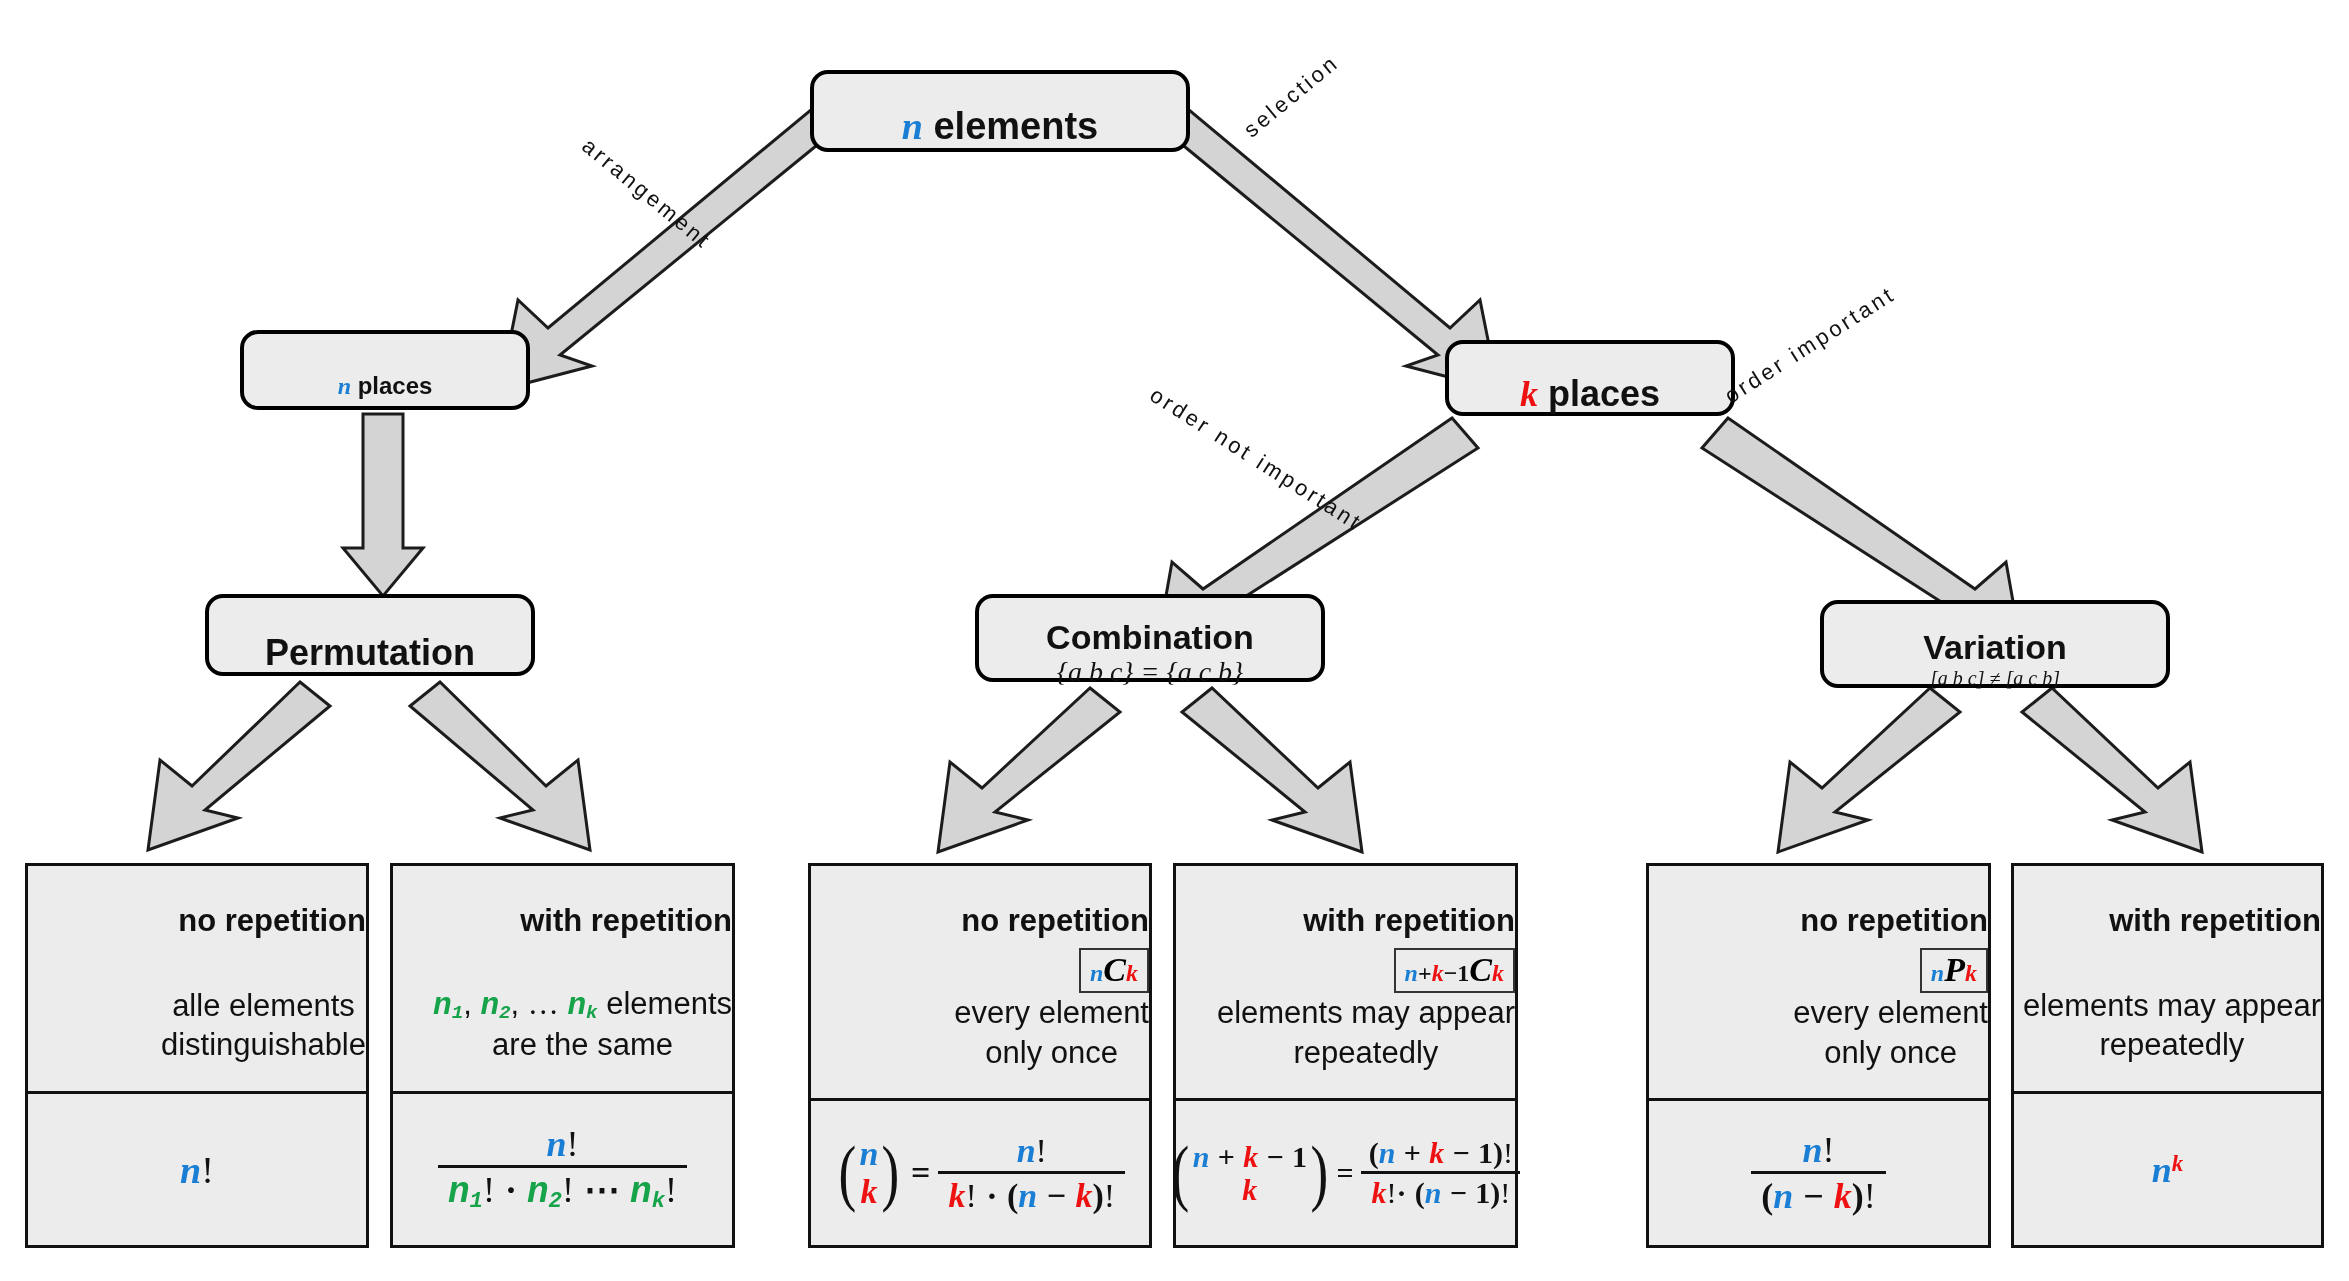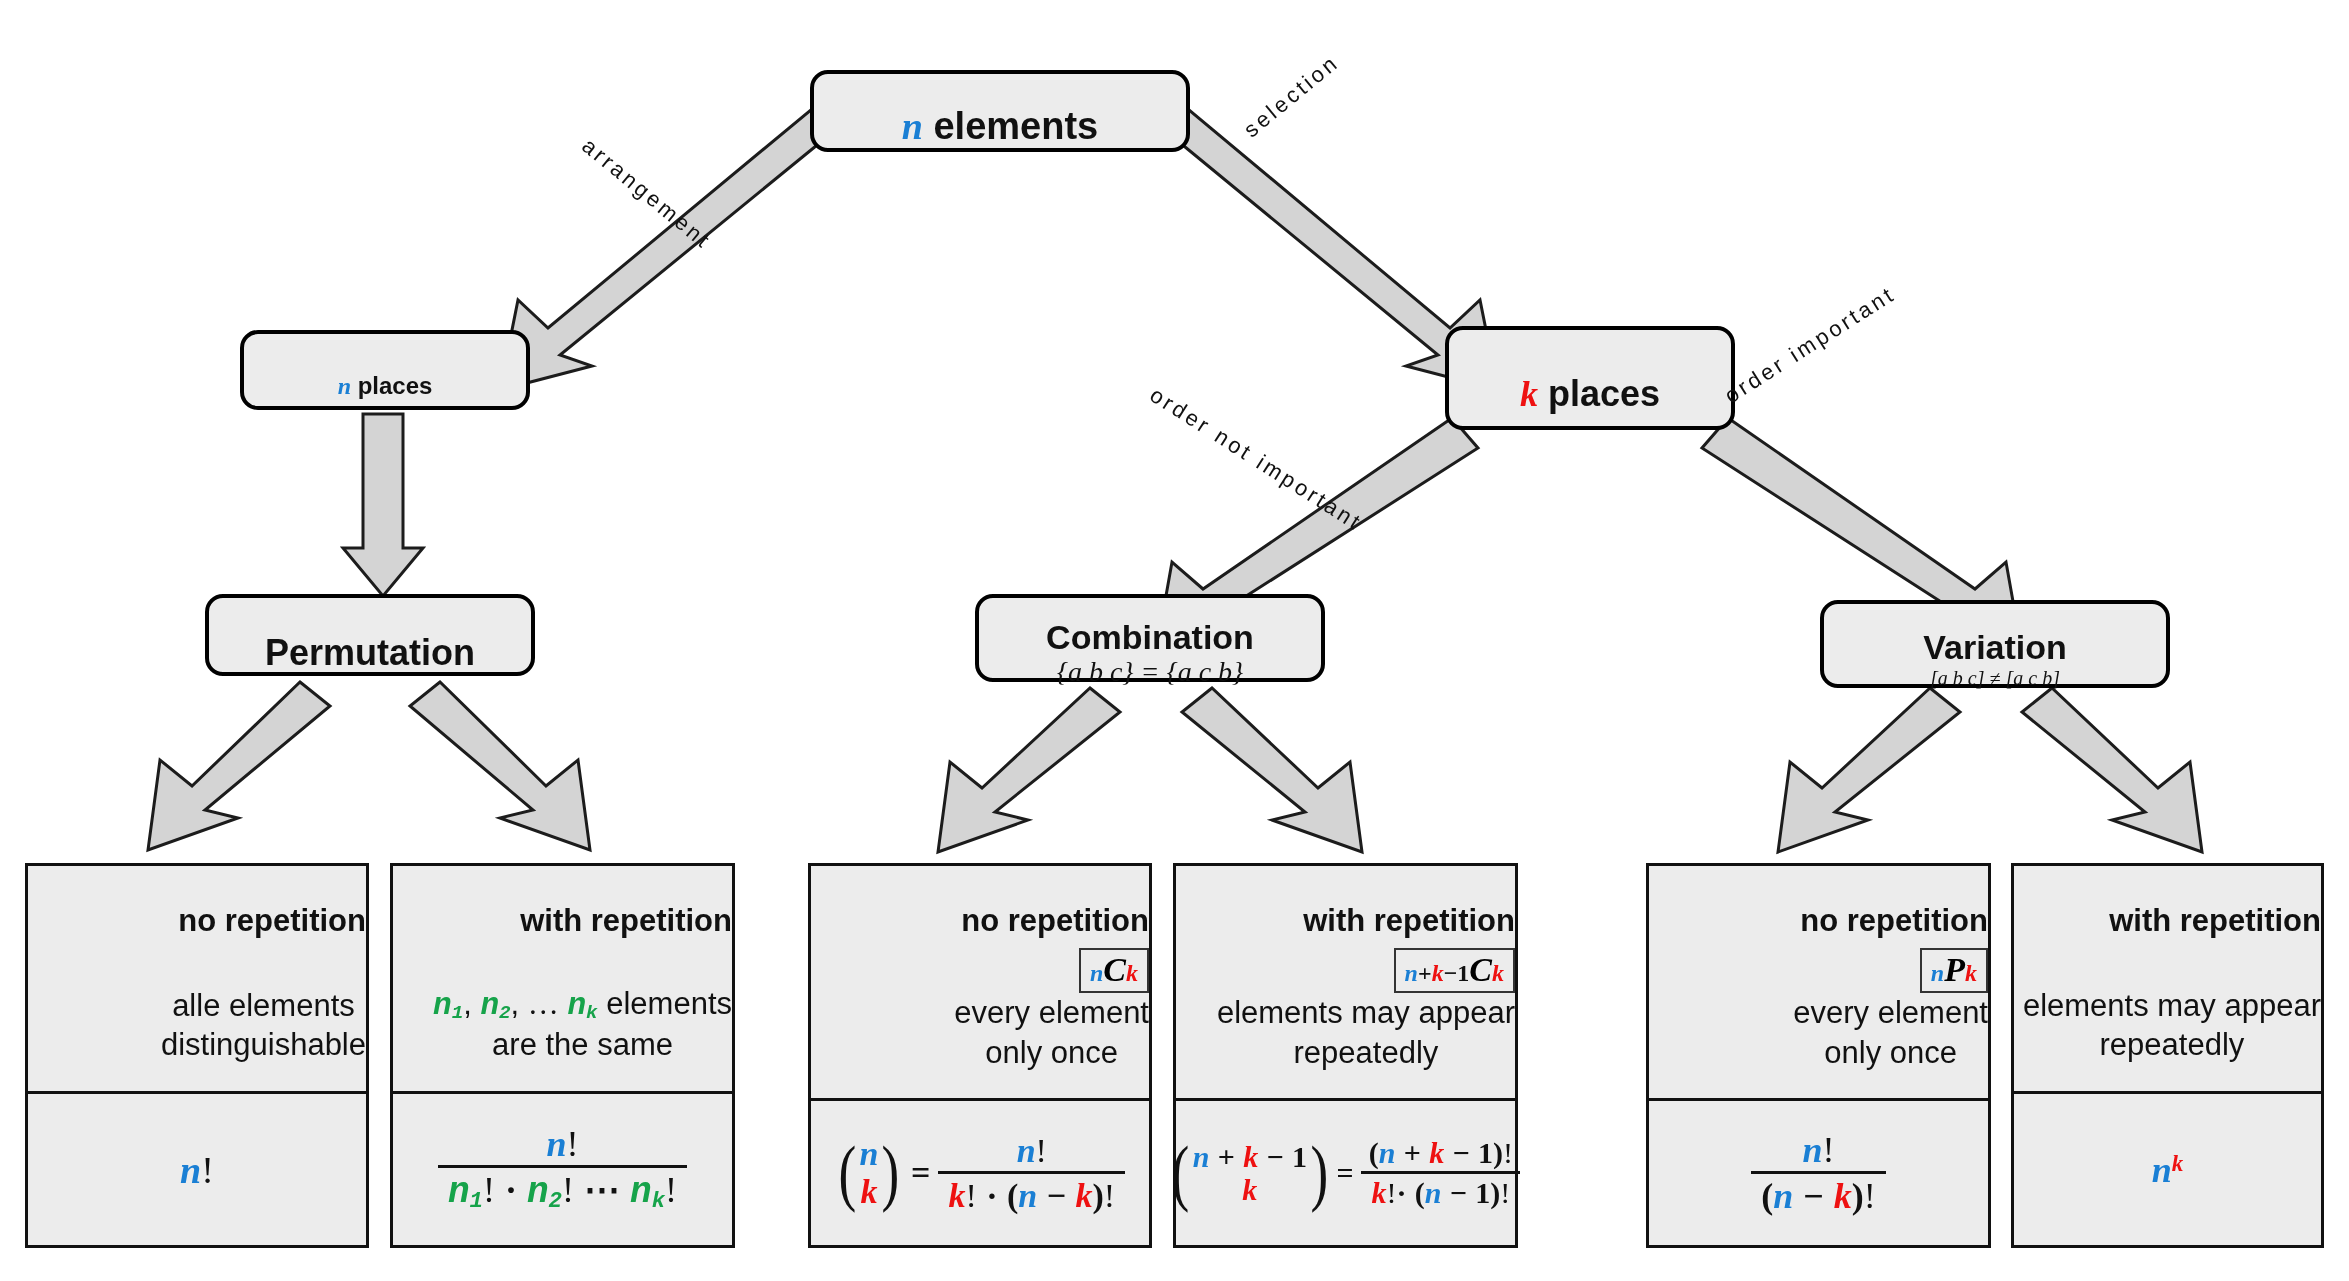--- a/index.html
+++ b/index.html
@@ -14,21 +14,21 @@
         align-items:center;justify-content:center;z-index:5;}
   .node.round{border-radius:18px;}
   .node .ttl{font-weight:bold;color:#111;line-height:1.05;white-space:nowrap;margin-top:32px;}
   .node .sub{font-family:"Liberation Serif",serif;font-style:italic;color:#111;
              white-space:nowrap;line-height:1.15;}
 
   .n-root{left:810px;top:70px;width:380px;height:82px;}
   .n-root .ttl{font-size:38px;}
   .n-nplaces{left:240px;top:330px;width:290px;height:80px;}
   .n-nplaces .ttl{font-size:24px;}
-  .n-kplaces{left:1445px;top:326px;width:290px;height:104px;}
+  .n-kplaces{left:1445px;top:340px;width:290px;height:76px;}
   .n-kplaces .ttl{font-size:36px;}
 
   .n-perm{left:205px;top:594px;width:330px;height:82px;justify-content:flex-end;}
   .n-perm .ttl{font-size:36px;}
   .n-comb{left:975px;top:594px;width:350px;height:88px;text-align:center;}
   .n-comb .ttl{font-size:34px;}
   .n-comb .sub{font-size:28px;margin-top:1px;}
   .n-vari{left:1820px;top:600px;width:350px;height:88px;}
   .n-vari .ttl{font-size:34px;}
   .n-vari .sub{font-size:20px;margin-top:1px;}

